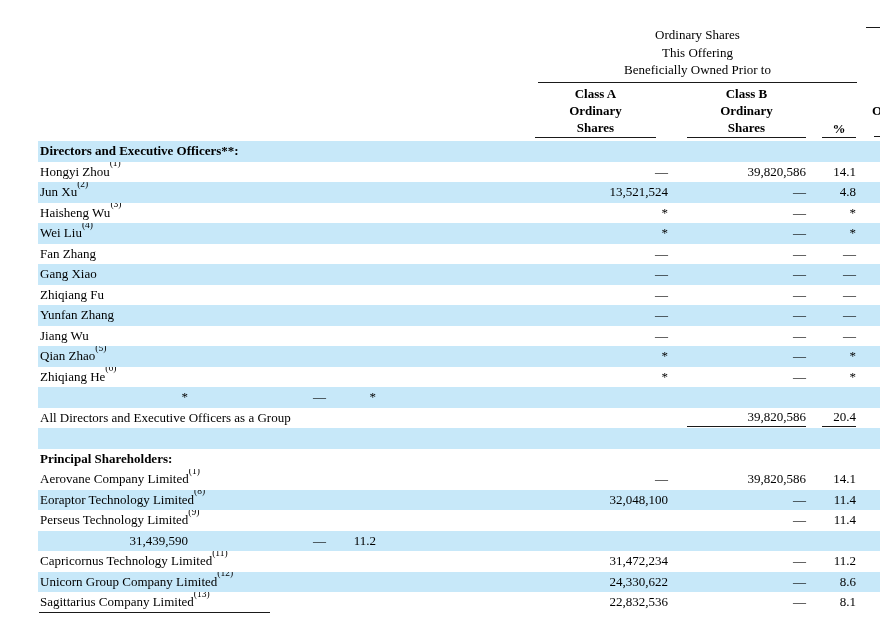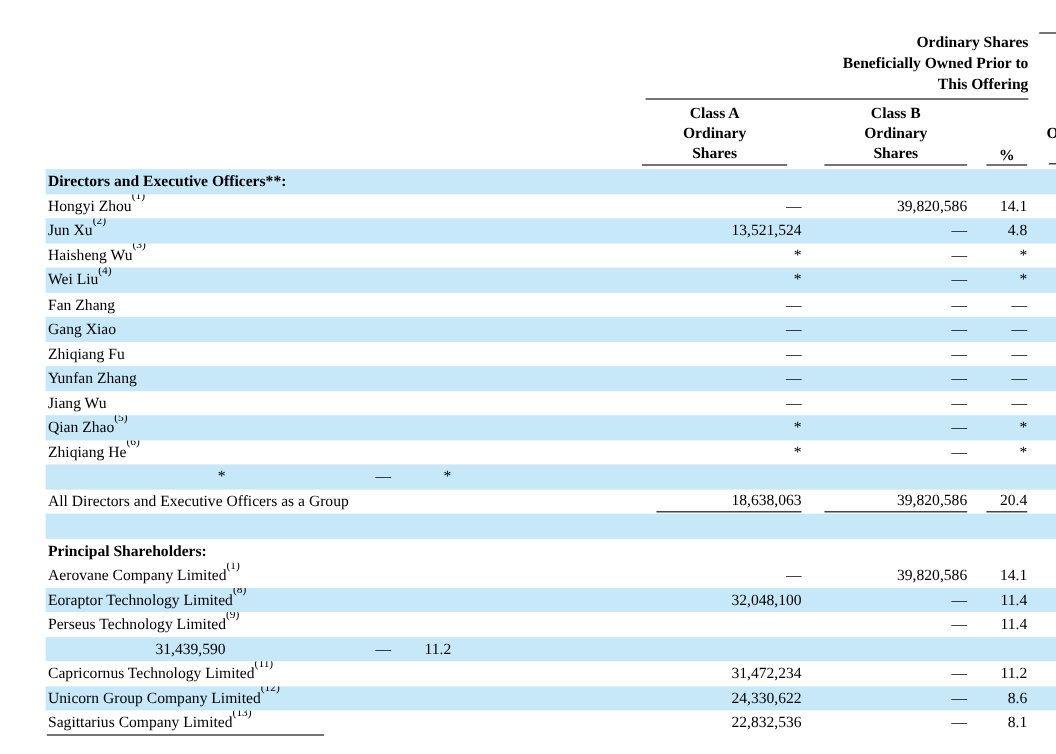--- a/index.html
+++ b/index.html
@@ -1,20 +1,20 @@
 <!DOCTYPE html>
 <html style="--hl: #C7E8F9;"><head>
 <meta charset="utf-8">
 <style>
   html,body{margin:0;padding:0;background:#fff;}
   .page{position:relative;width:880px;height:628px;background:#ffffff;overflow:hidden;
         font-family:"Liberation Serif","DejaVu Serif",serif;color:#000;}
   
-  .group-hdr{position:absolute;left:538px;top:26px;width:319px;text-align:right;
-             font-weight:bold;font-size:13px;line-height:17.5px;
+  .group-hdr{position:absolute;left:538px;top:26px;width:319px;text-align:center;
+             font-weight:normal;font-size:13px;line-height:17.5px;
              border-bottom:1.5px solid #1a1a1a;padding-bottom:3px;}
   .sub-hdr{position:absolute;top:85px;height:52px;font-weight:bold;font-size:13px;
            line-height:17px;text-align:center;border-bottom:1.5px solid #1a1a1a;}
   .sub-a{left:535px;width:121px;}
   .sub-b{left:687px;width:119px;}
   .sub-p{left:822px;width:34px;display:flex;align-items:flex-end;justify-content:center;}
   
   .next-topline{position:absolute;left:866px;top:27px;width:14px;border-top:1.5px solid #1a1a1a;}
   .next-partial{position:absolute;left:872px;top:103px;font-weight:bold;font-size:13px;white-space:nowrap;}
   .next-underline{position:absolute;left:874px;top:136px;width:6px;border-top:1.5px solid #1a1a1a;}
@@ -38,22 +38,22 @@
   
   .foot-rule{position:absolute;left:39px;top:612px;width:231px;border-top:1px solid #1a1a1a;}
 </style>
 </head>
 <body>
 
 <div class="page">
 
   <div class="group-hdr">
     <div>Ordinary Shares</div>
+    <div>This Offering</div>
     <div>Beneficially Owned Prior to</div>
-    <div>This Offering</div>
   </div>
 
   <div class="sub-hdr sub-a">
     <div>Class A</div>
     <div>Ordinary</div>
     <div>Shares</div>
   </div>
 
   <div class="sub-hdr sub-b">
     <div>Class B</div>
@@ -155,21 +155,20 @@
     <div class="c c-edge"></div>
   </div>
       <div class="row shaded">
     <div class="c c-a"><span class="v v-a">*</span></div>
     <div class="c c-b"><span class="v v-b">—</span></div>
     <div class="c c-p"><span class="v v-p">*</span></div>
     <div class="c c-edge"></div>
   </div>
       <div class="row total">
     <div class="c c-name"><span class="nm">All Directors and Executive Officers as a Group</span></div>
-    <div class="c c-a"><span class="v v-a">18,638,063</span></div>
     <div class="c c-b"><span class="v v-b">39,820,586</span></div>
     <div class="c c-p"><span class="v v-p">20.4</span></div>
     <div class="c c-edge"></div>
   </div>
       <div class="row shaded">
     <div class="c c-name"><span class="nm"></span></div>
     <div class="c c-a"><span class="v v-a"></span></div>
     <div class="c c-b"><span class="v v-b"></span></div>
     <div class="c c-p"><span class="v v-p"></span></div>
     <div class="c c-edge"></div>

